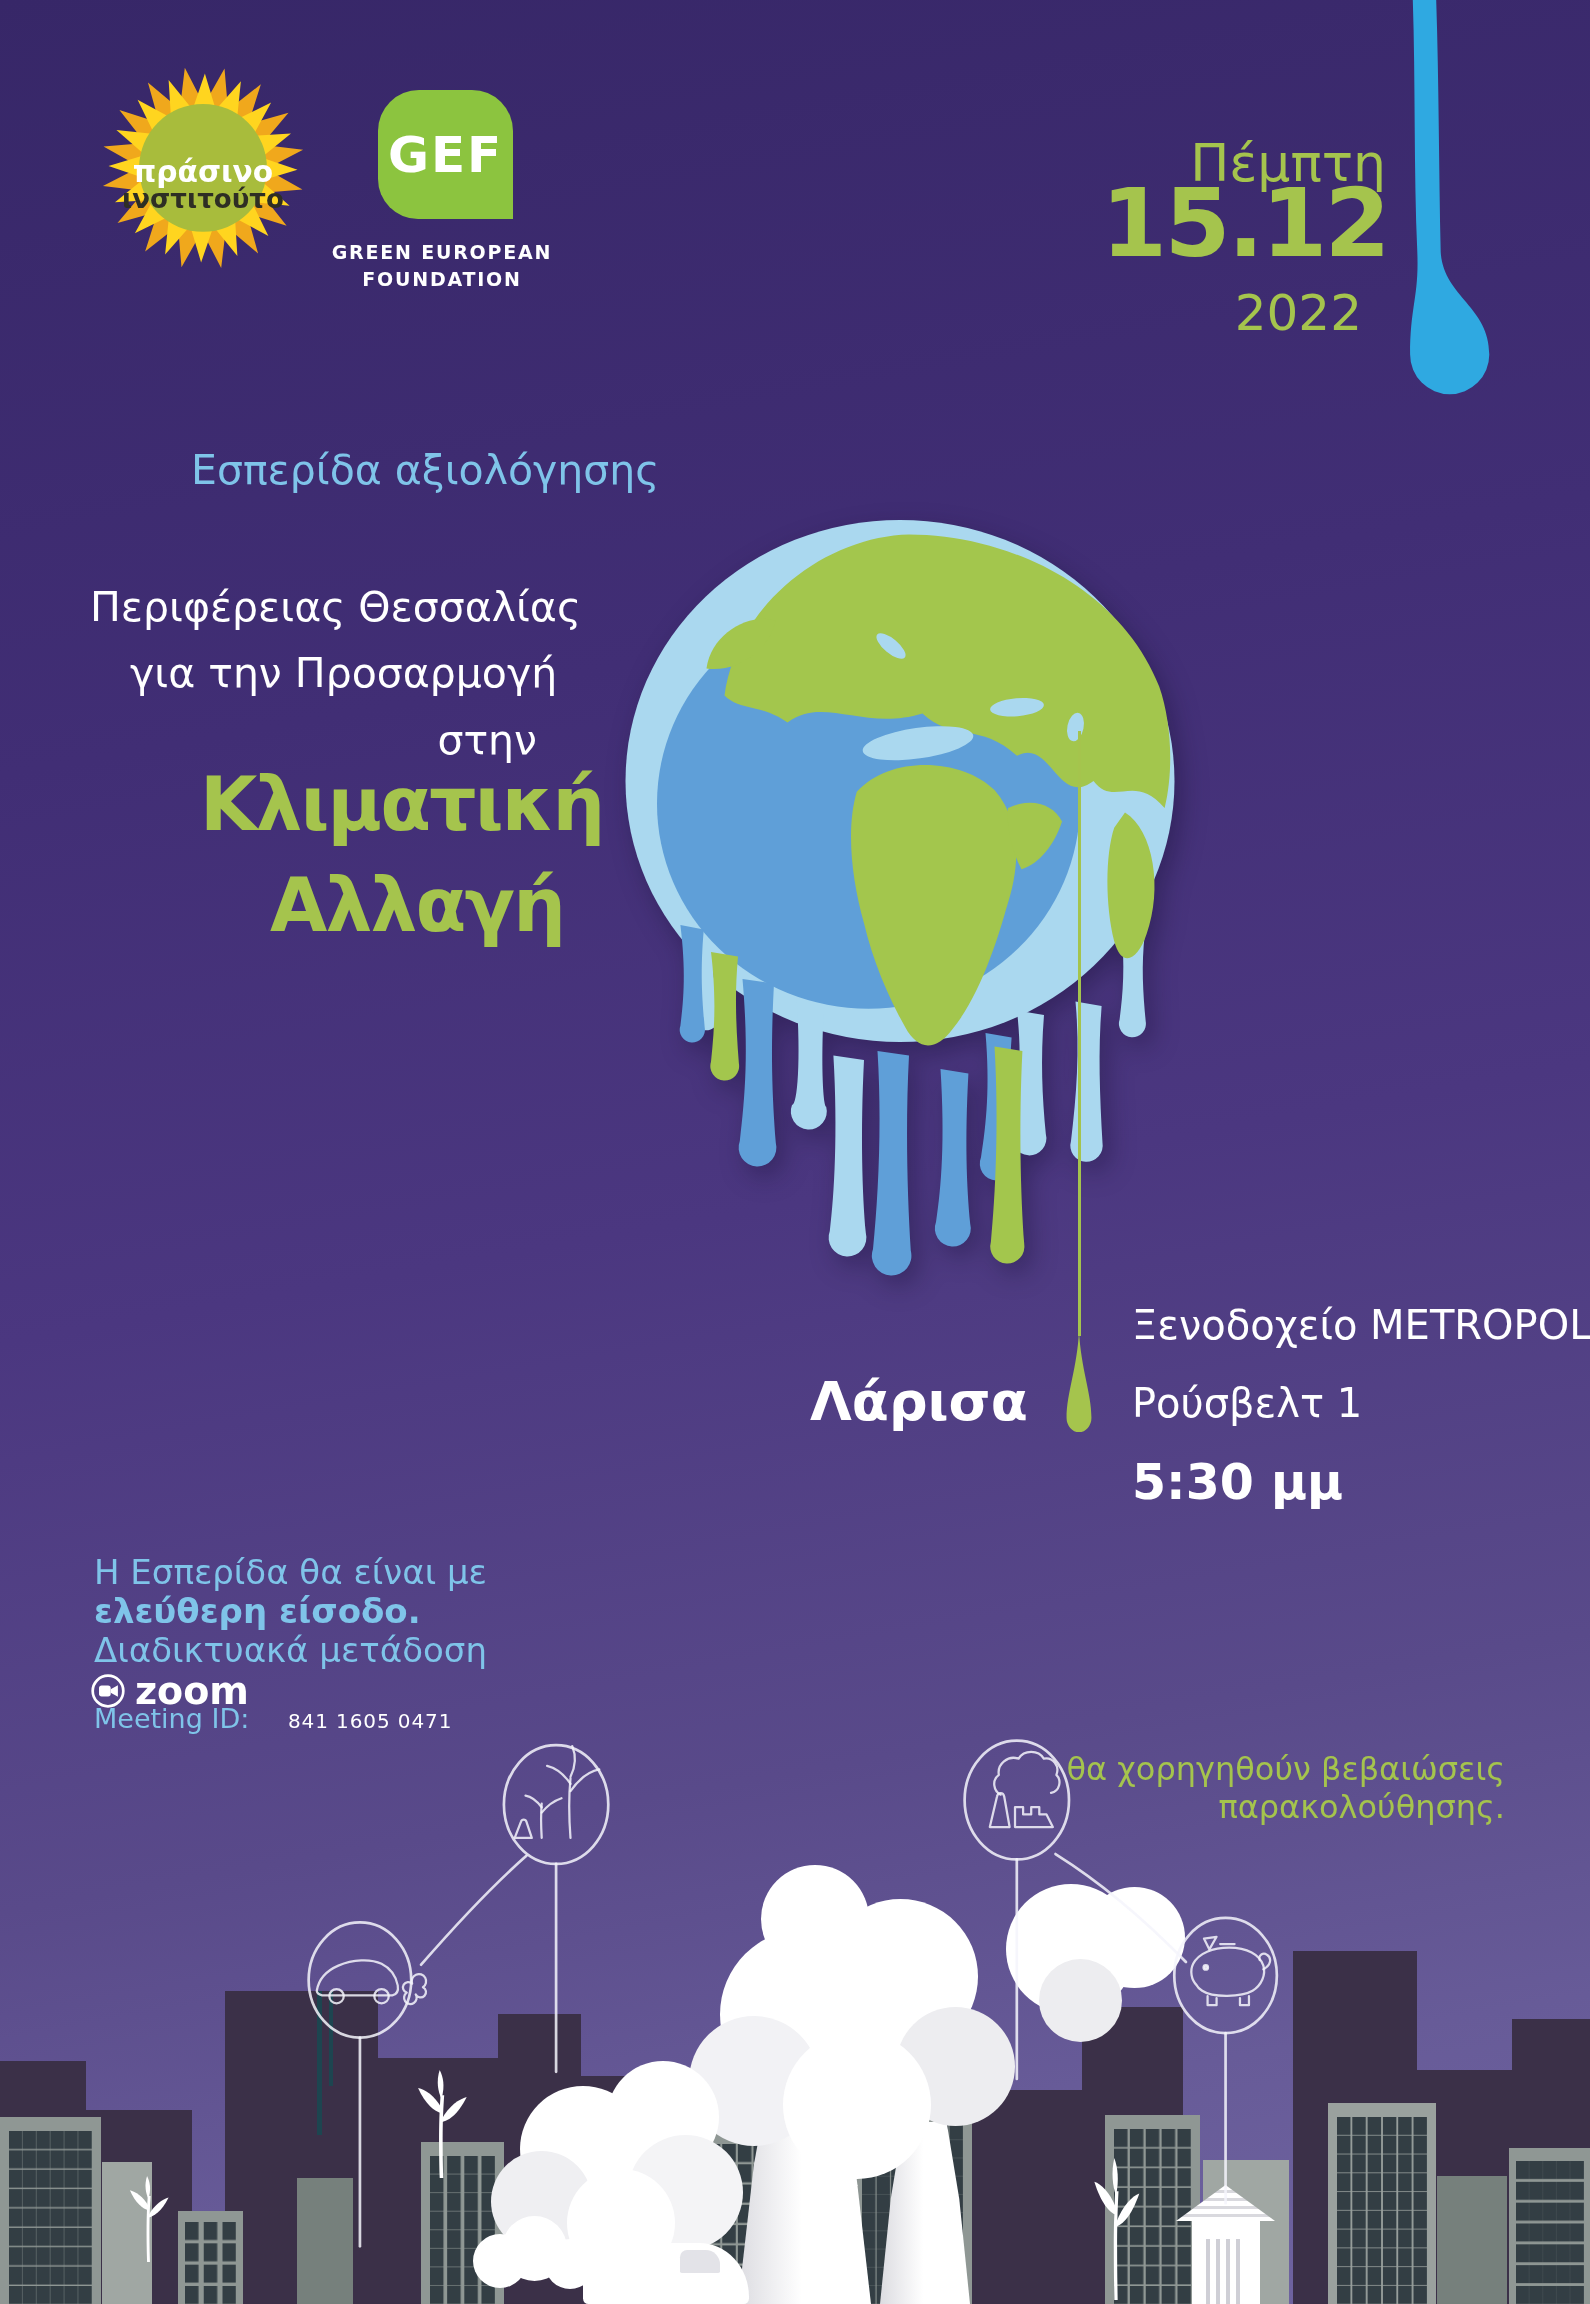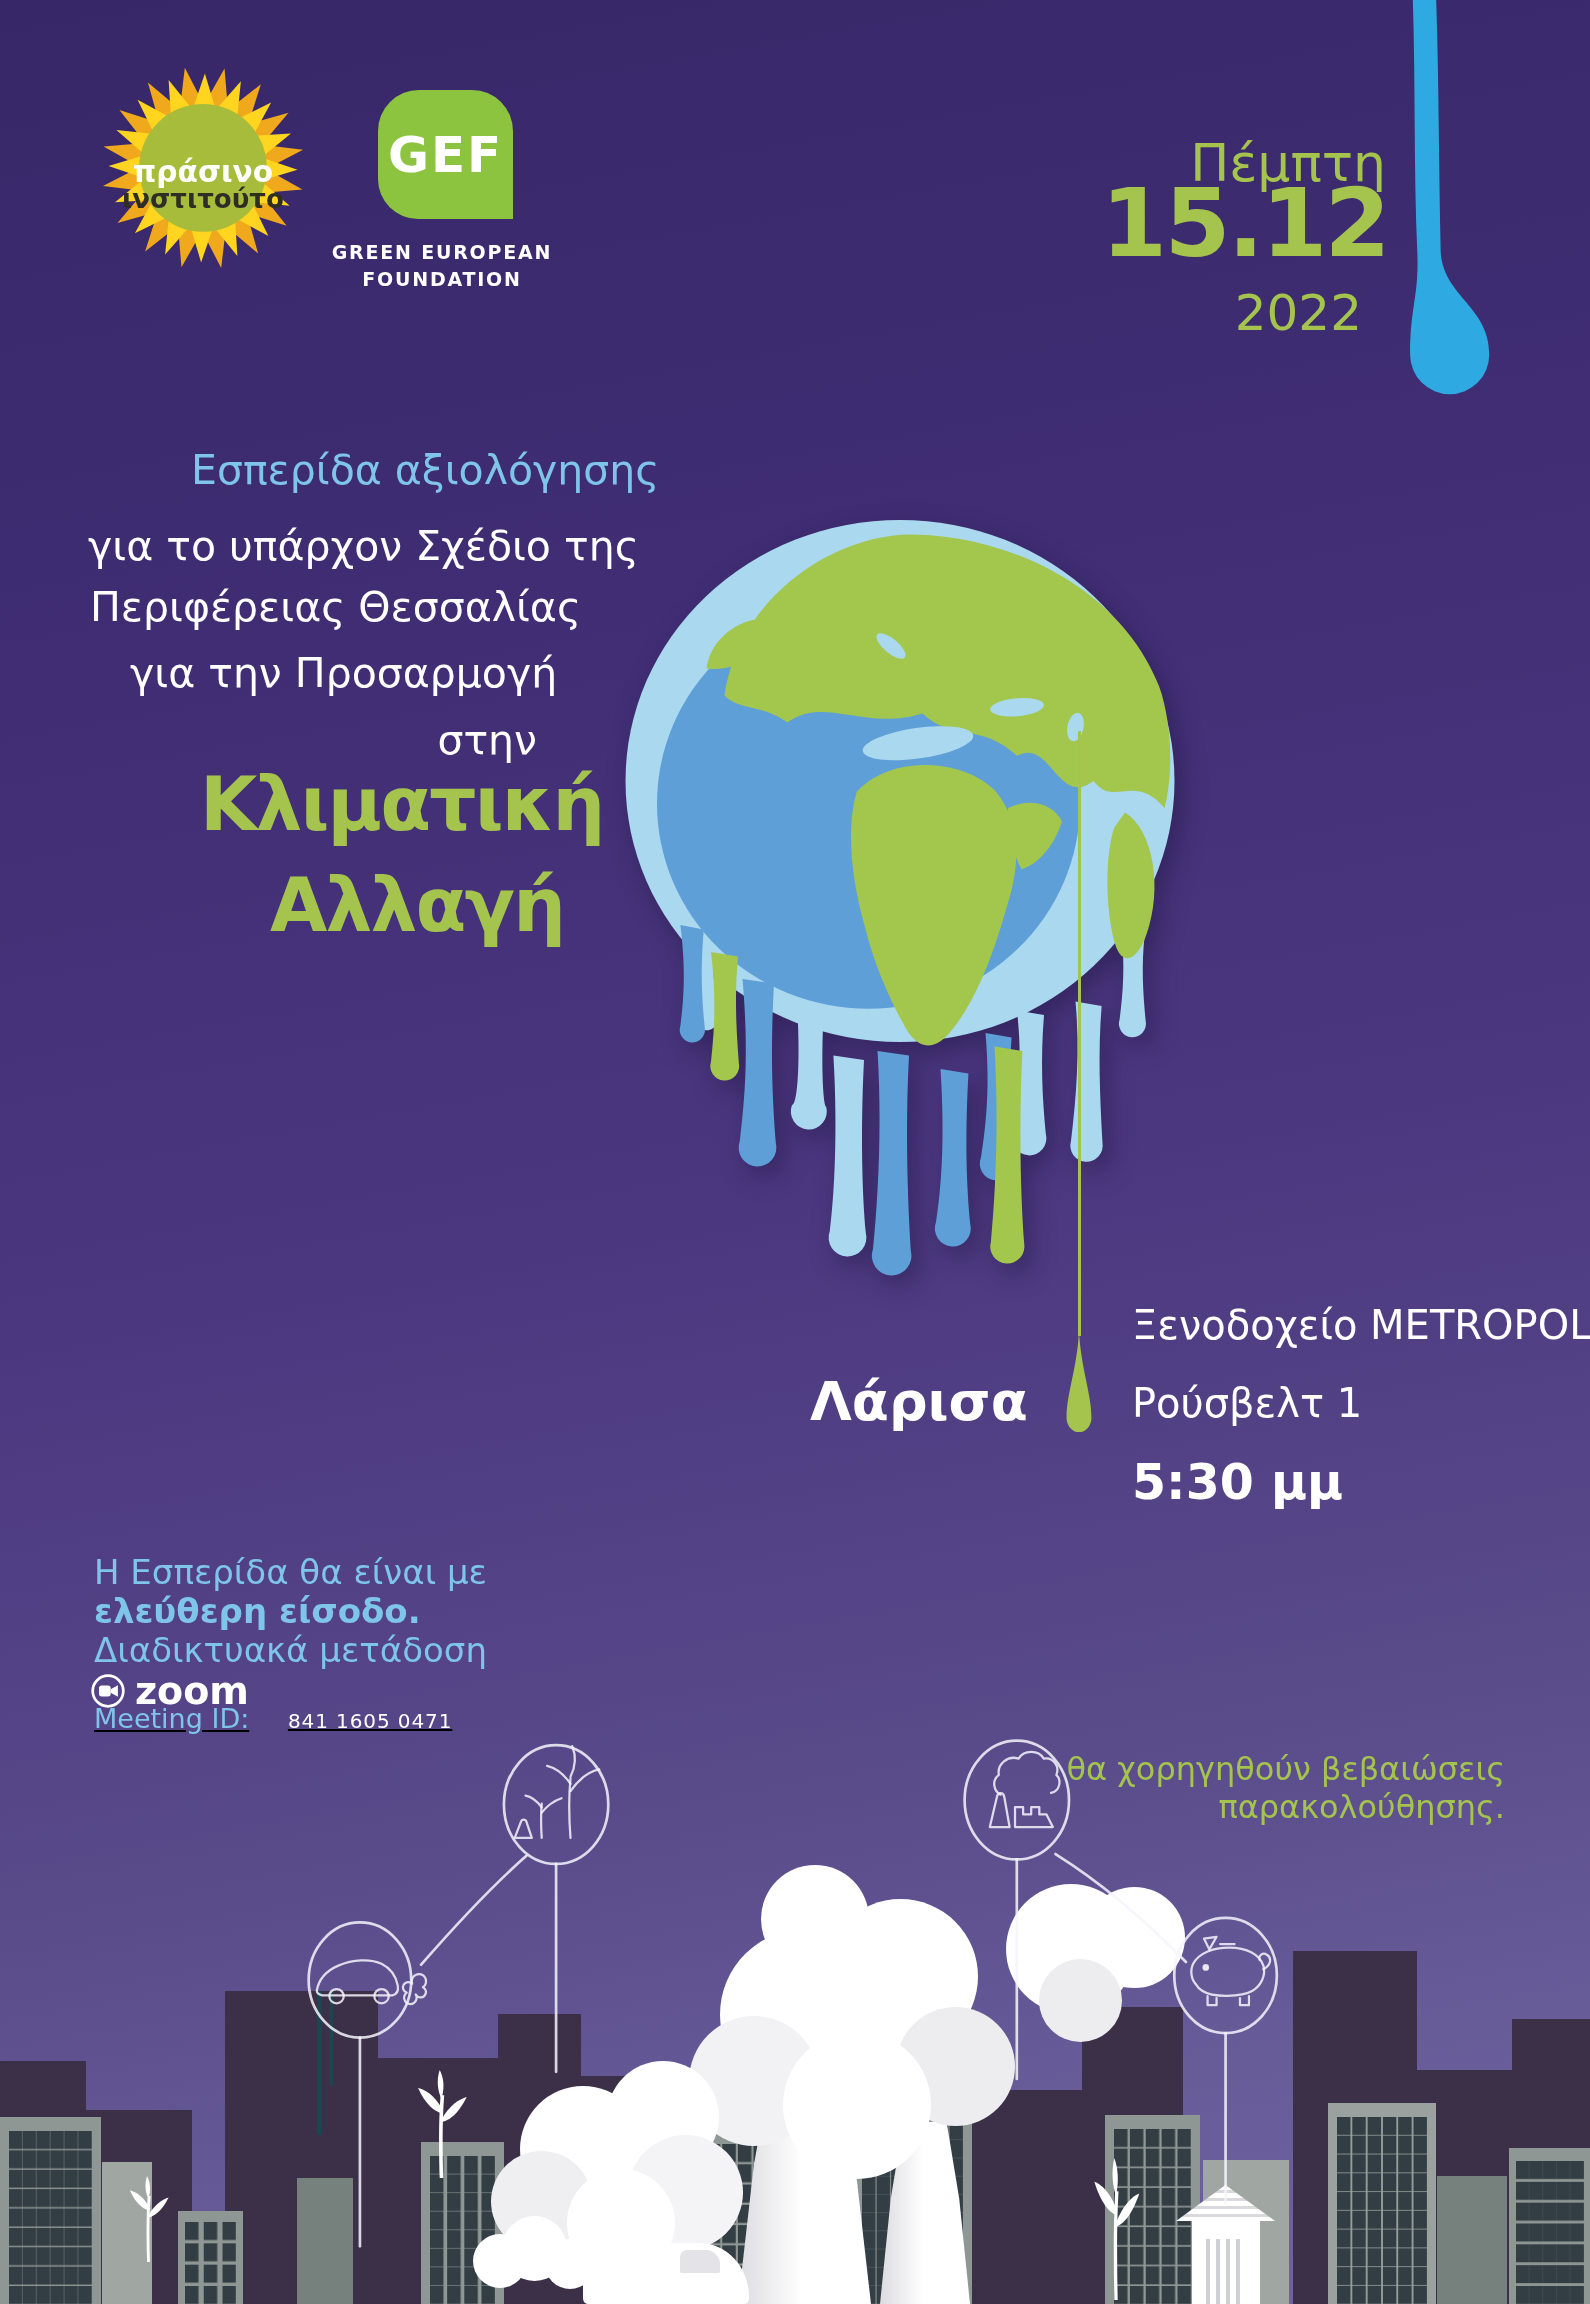--- a/index.html
+++ b/index.html
@@ -35,21 +35,21 @@
   .city{left:810px;top:1375px;font-size:54px;font-weight:bold;}
   .venue-l1{left:1132px;top:1305px;font-size:40px;}
   .venue-l2{left:1132px;top:1383px;font-size:40px;}
   .venue-l3{left:1132px;top:1458px;font-size:49px;font-weight:bold;}
   
   .i-l1{left:94px;top:1555px;font-size:34px;}
   .i-l2{left:94px;top:1594px;font-size:34px;font-weight:bold;}
   .i-l3{left:94px;top:1633px;font-size:34px;}
   .zoom-row{left:90px;top:1669px;display:flex;align-items:center;gap:9px;}
   .zoom-word{color:#fff;font-weight:bold;font-size:38px;letter-spacing:0px;}
-  .meet-row{left:94px;top:1705px;display:flex;align-items:baseline;gap:12.6px;text-decoration:underline;}
+  .meet-row{left:94px;top:1705px;display:flex;align-items:baseline;gap:12.6px;}
   .meet-label{font-size:27px;}
   .meet-id{font-size:20px;color:#fff;letter-spacing:0.9px;margin-left:26px;}
   .note-l1{right:85px;top:1753px;font-size:32px;text-align:right;}
   .note-l2{right:85px;top:1791px;font-size:32px;text-align:right;}
   
   .bld{position:absolute;bottom:0;}
   .dark{background:#3b3048;}
   .gray{background:#8f9794;}
   .gray-light{background:#a0a7a3;}
   .gray-mid{background:#76807c;}
@@ -85,21 +85,20 @@
   <div class="abs nowrap green date-weekday">Πέμπτη</div>
   <div class="abs nowrap green date-day">15.12</div>
   <div class="abs nowrap green date-year">2022</div>
 
   <svg class="abs" style="left:1393px;top:0;" width="117" height="423" viewBox="0 0 130 470">
     <path fill="#2fa9e1" d="M22,0 C25,90 23,190 27,280 C29,330 19,340 19,394
       A44,44 0 1 0 107,394 C107,340 56,330 53,280 C51,190 51,90 48,0 Z"></path>
   </svg>
 
   <div class="abs nowrap lblue t-l1">Εσπερίδα αξιολόγησης</div>
-  <div class="abs nowrap white t-l2">για το υπάρχον Σχέδιο της</div>
   <div class="abs nowrap white t-l3">Περιφέρειας Θεσσαλίας</div>
   <div class="abs nowrap white t-l4">για την Προσαρμογή</div>
   <div class="abs nowrap white t-l5">στην</div>
   <div class="abs nowrap green t-h1">Κλιματική</div>
   <div class="abs nowrap green t-h2">Αλλαγή</div>
 
   <svg class="abs earth-svg" style="left:621px;top:511px;" width="567" height="765" viewBox="0 0 630 850">
 
     <ellipse cx="310" cy="300" rx="305" ry="290" fill="#aad8ef"></ellipse>
     <path fill="#aad8ef" d="M80,455 C88,500 84,540 78,560 A16,16 0 1 0 110,562 C104,540 100,500 104,460 Z"></path>

